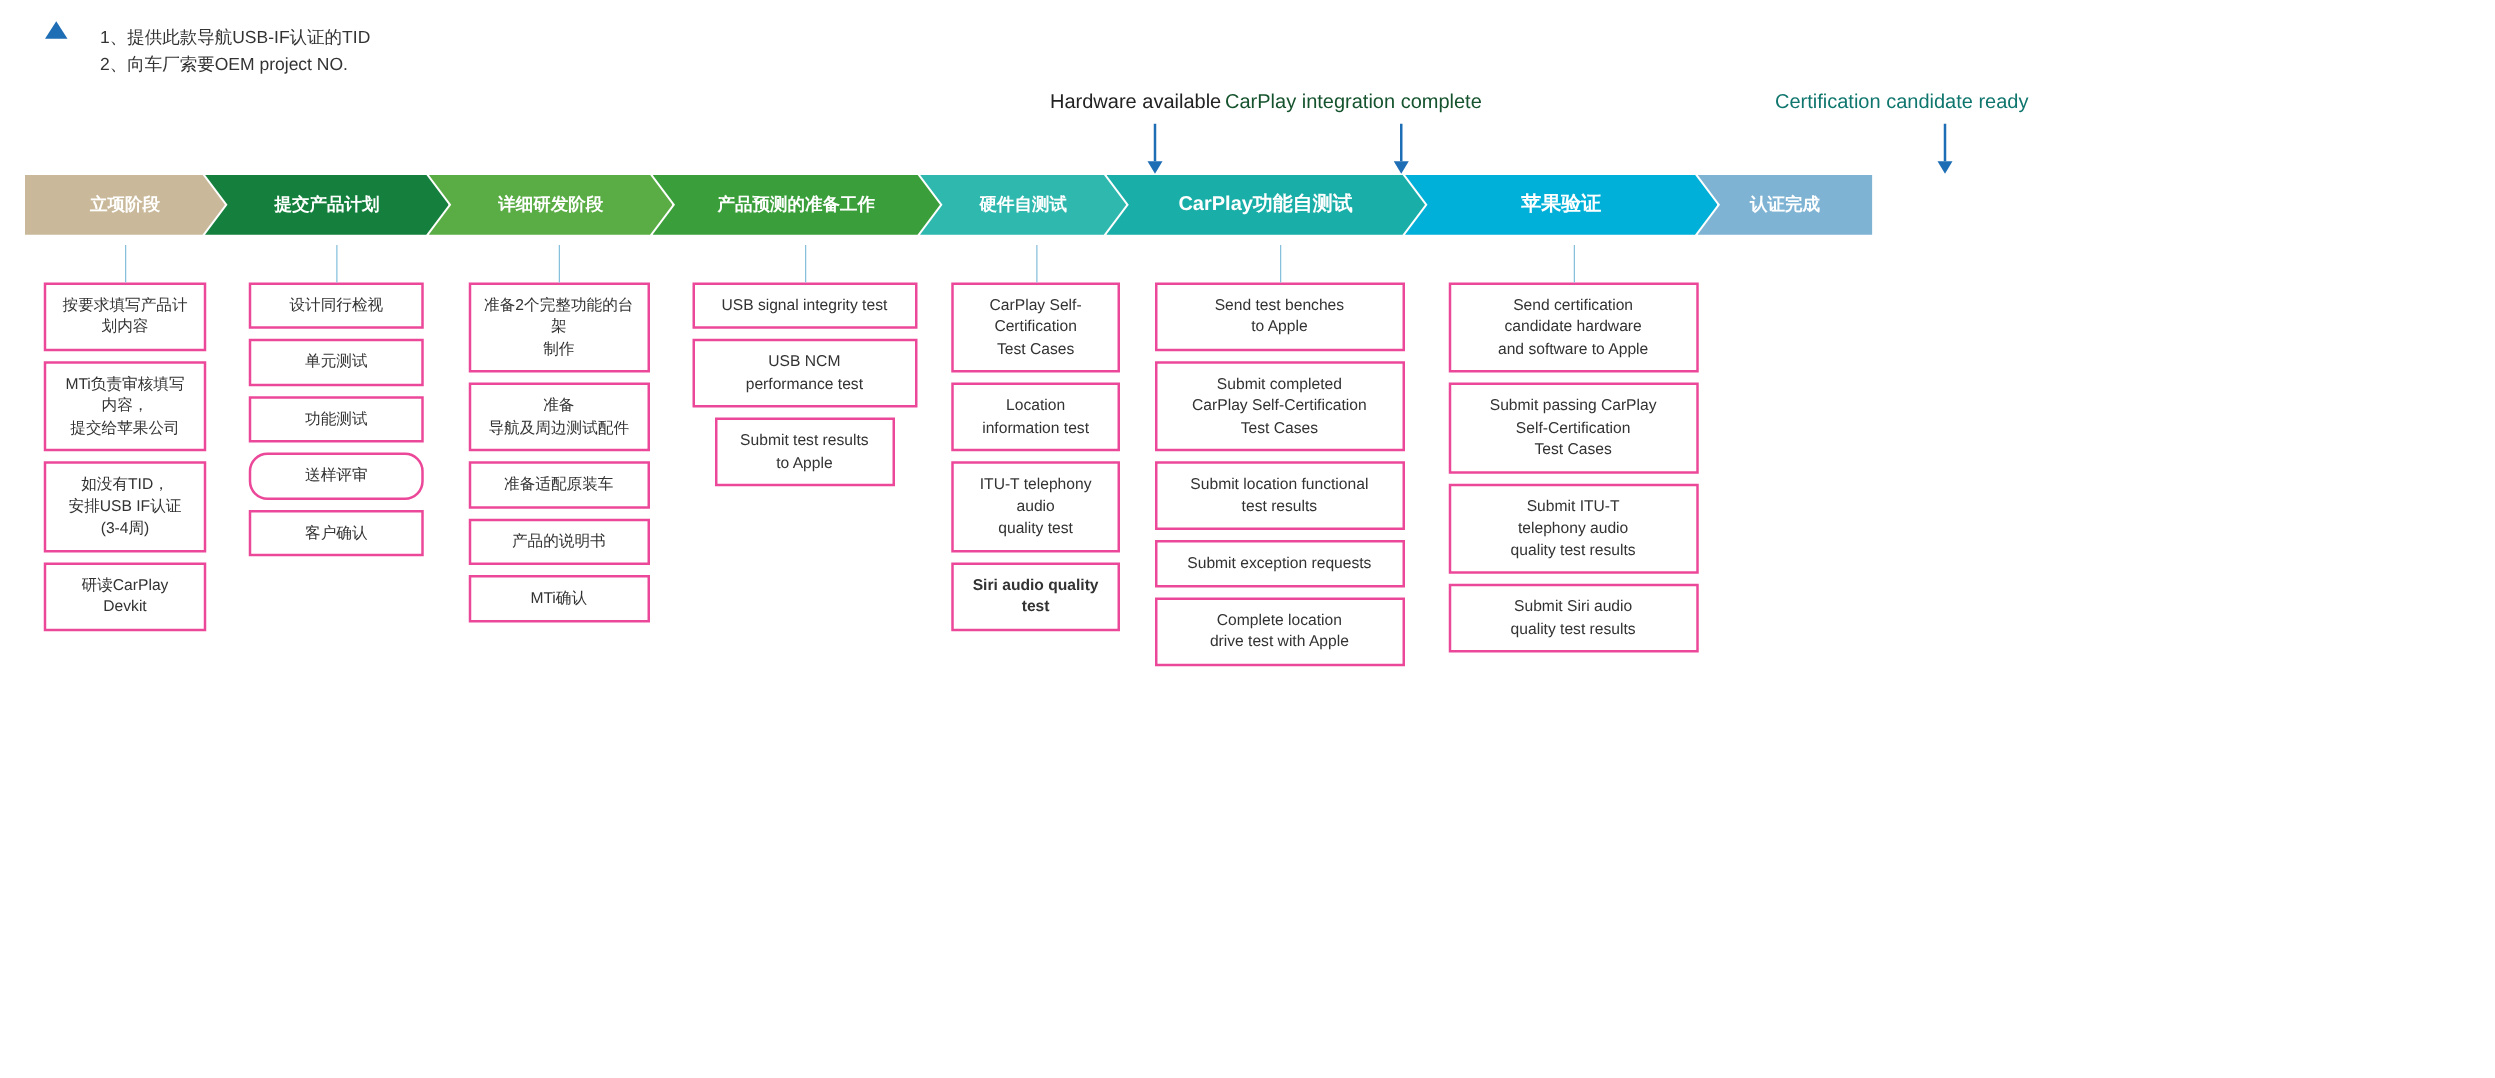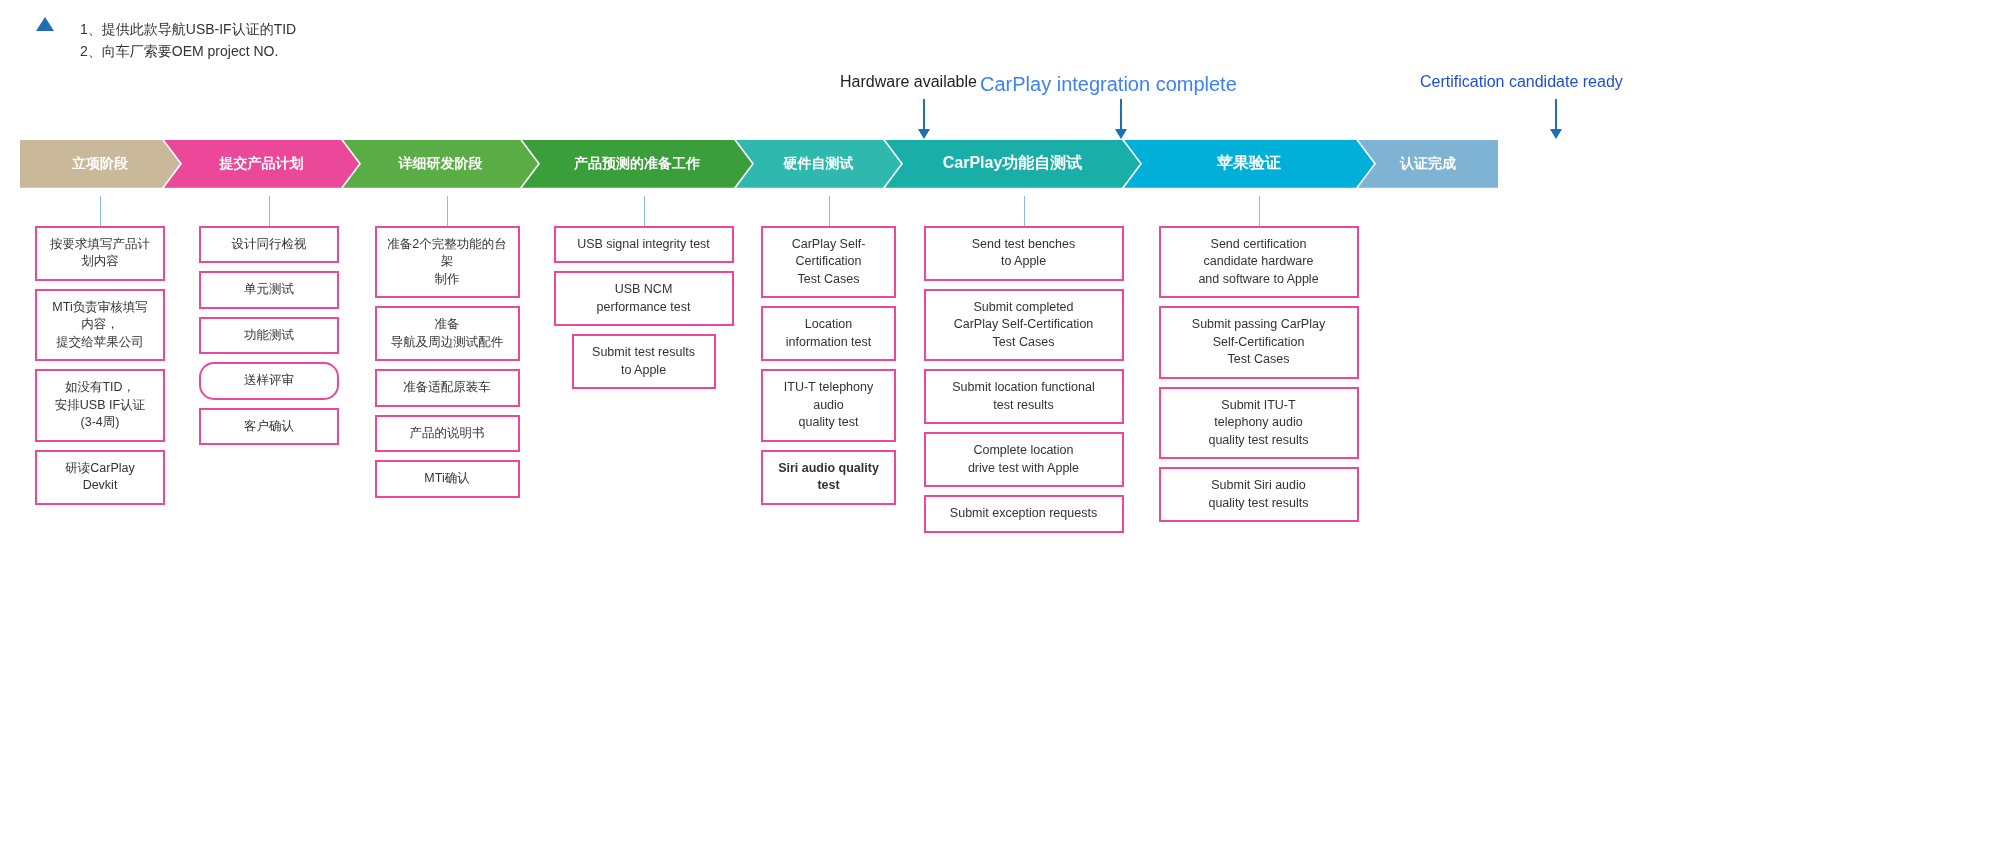--- a/index.html
+++ b/index.html
@@ -80,21 +80,21 @@
     }
     .phase-first {
       clip-path: polygon(0 0, calc(100% - 18px) 0, 100% 50%, calc(100% - 18px) 100%, 0 100%);
     }
     .phase-last {
       clip-path: polygon(0 0, 100% 0, 100% 100%, 0 100%, 18px 50%);
     }
 
     
     .phase-tan    { background: #c9b99a; }
-    .phase-green1 { background: #ec4899; }
+    .phase-green1 { background: #15803d; }
     .phase-green2 { background: #5aac44; }
     .phase-green3 { background: #3a9e3a; }
     .phase-teal1  { background: #2eb8ae; }
     .phase-teal2  { background: #1aaea8; }
     .phase-blue1  { background: #00b0d8; }
     .phase-gray1  { background: #7fb3d3; }
 
     .box {
       border: 2px solid #ec4899;
       padding: 8px 10px;
@@ -123,29 +123,29 @@
 
     <div style="position:absolute; left:820px; top:0; text-align:center;">
       <span style="font-size:16px; font-weight:normal; color:#222;">Hardware available</span>
     </div>
     <div style="position:absolute; left:898px; top:26px; display:flex; flex-direction:column; align-items:center;">
       <div style="width:1.5px; height:30px; background:#1e6eb5;"></div>
       <div style="width:0;height:0;border-left:6px solid transparent;border-right:6px solid transparent;border-top:10px solid #1e6eb5;"></div>
     </div>
 
     <div style="position:absolute; left:960px; top:0; text-align:center;">
-      <span style="font-size:20px; font-weight:normal; color:#3b82f6;">CarPlay integration complete</span>
+      <span style="font-size:16px; font-weight:normal; color:#14532d;">CarPlay integration complete</span>
     </div>
     <div style="position:absolute; left:1095px; top:26px; display:flex; flex-direction:column; align-items:center;">
       <div style="width:1.5px; height:30px; background:#1e6eb5;"></div>
       <div style="width:0;height:0;border-left:6px solid transparent;border-right:6px solid transparent;border-top:10px solid #1e6eb5;"></div>
     </div>
 
     <div style="position:absolute; left:1400px; top:0; text-align:center;">
-      <span style="font-size:16px; font-weight:normal; color:#1d4ed8;">Certification candidate ready</span>
+      <span style="font-size:16px; font-weight:normal; color:#0f766e;">Certification candidate ready</span>
     </div>
     <div style="position:absolute; left:1530px; top:26px; display:flex; flex-direction:column; align-items:center;">
       <div style="width:1.5px; height:30px; background:#1e6eb5;"></div>
       <div style="width:0;height:0;border-left:6px solid transparent;border-right:6px solid transparent;border-top:10px solid #1e6eb5;"></div>
     </div>
   </div>
 
   <div class="timeline">
 
     <div class="phase phase-tan phase-first" style="width:160px;">
@@ -272,25 +272,25 @@
       <div class="box" style="width:200px;">
         <span>Send test benches<br>to Apple</span>
       </div>
       <div class="box" style="width:200px;">
         <span>Submit completed<br>CarPlay Self-Certification<br>Test Cases</span>
       </div>
       <div class="box" style="width:200px;">
         <span>Submit location functional<br>test results</span>
       </div>
       <div class="box" style="width:200px;">
+        <span>Submit exception requests</span>
+      </div>
+      <div class="box" style="width:200px;">
         <span>Complete location<br>drive test with Apple</span>
       </div>
-      <div class="box" style="width:200px;">
-        <span>Submit exception requests</span>
-      </div>
     </div>
 
     <div style="width:235px; flex-shrink:0; display:flex; flex-direction:column; align-items:center; gap:8px; padding-top:30px; position:relative;">
       <div style="position:absolute; top:0; left:50%; width:1px; height:30px; background:#87c0dd;"></div>
       <div class="box" style="width:200px;">
         <span>Send certification<br>candidate hardware<br>and software to Apple</span>
       </div>
       <div class="box" style="width:200px;">
         <span>Submit passing CarPlay<br>Self-Certification<br>Test Cases</span>
       </div>

